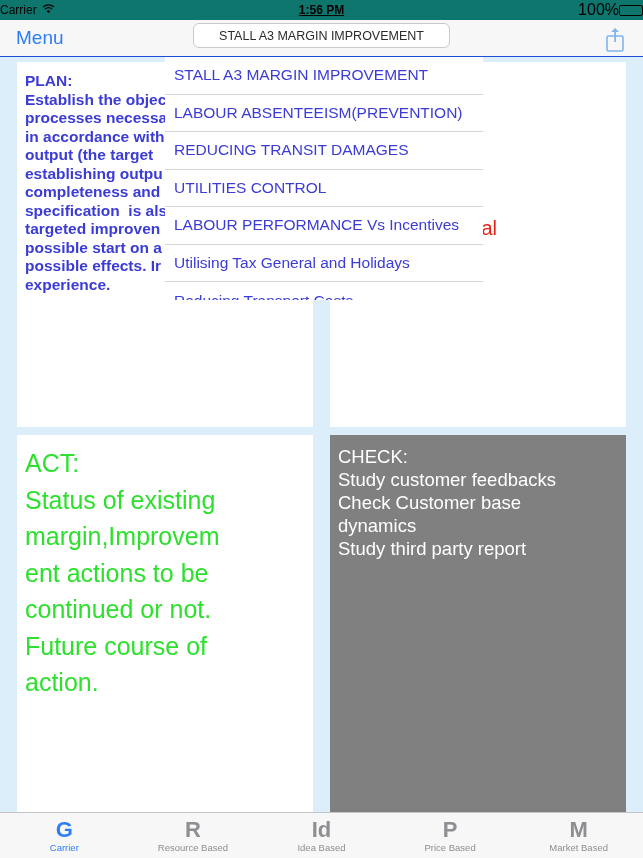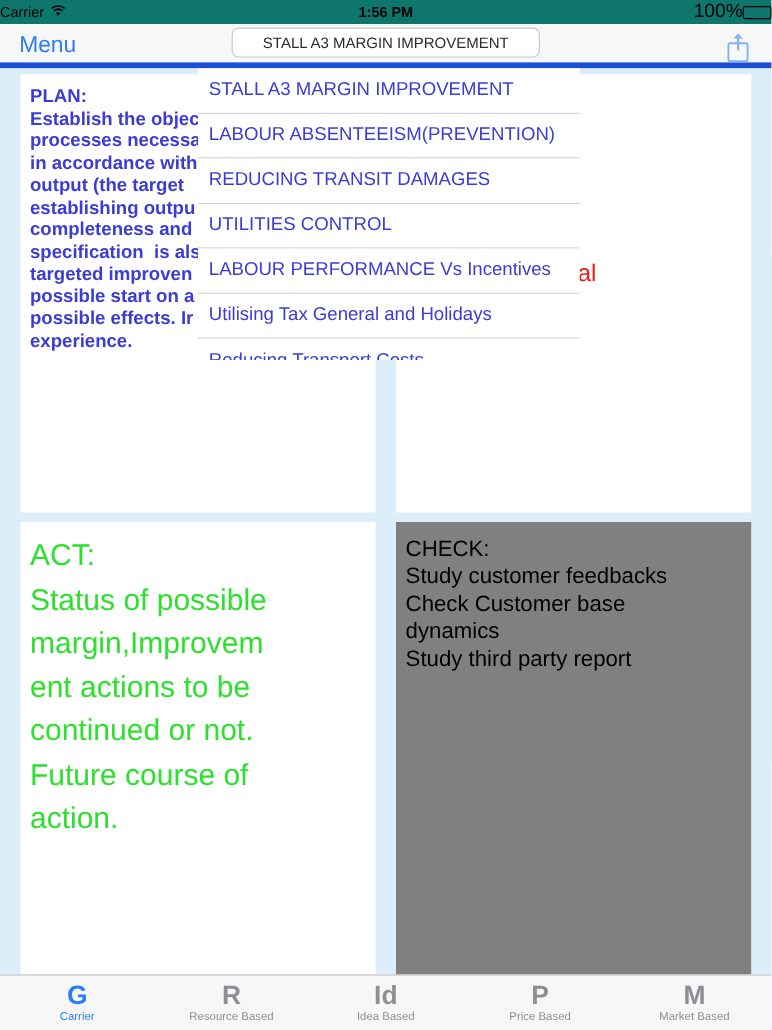--- a/index.html
+++ b/index.html
@@ -34,20 +34,21 @@
     display: flex;
     align-items: center;
     gap: 5px;
     width: 180px;
   }
   .status-center {
     flex: 1;
     text-align: center;
     font-weight: bold;
     font-size: 12px;
+    text-decoration: underline;
   }
   .status-right {
     width: 180px;
     display: flex;
     align-items: center;
     justify-content: flex-end;
     gap: 0;
     font-size: 16px;
     text-align: center;
   }
@@ -77,21 +78,21 @@
     width: 100%;
   }
 
   
   .nav-bar {
     position: absolute;
     top: 20px; left: 0;
     width: 643px;
     height: 37px;
     background: #f7f7f7;
-    border-bottom: 5px solid #1d4ed8;
+    border-bottom: 1px solid #1d4ed8;
     box-sizing: border-box;
   }
   .menu-button {
     position: absolute;
     left: 16px;
     top: 7px;
     font-size: 19px;
     color: #2d7df6;
     cursor: pointer;
   }
@@ -154,21 +155,21 @@
     line-height: 24px;
     white-space: pre-wrap;
   }
   .act-text {
     color: #2ee02e;
     font-size: 25px;
     line-height: 36.5px;
     white-space: pre-wrap;
   }
   .check-text {
-    color: #000000;
+    color: #ffffff;
     font-size: 18.5px;
     line-height: 23px;
     white-space: pre-wrap;
   }
 
   
   .dropdown {
     position: absolute;
     left: 165px;
     top: 57px;
@@ -279,21 +280,21 @@
 ement
 ework
 :
 
 dit
 Incentives to loyal
 customers</div>
   </div>
   <div class="panel" id="panel-act">
     <div class="act-text">ACT:
-Status of possible
+Status of existing
 margin,Improvem
 ent actions to be
 continued or not.
 Future course of
 action.</div>
   </div>
   <div class="panel" id="panel-check">
     <div class="check-text">CHECK:
 Study customer feedbacks
 Check Customer base

